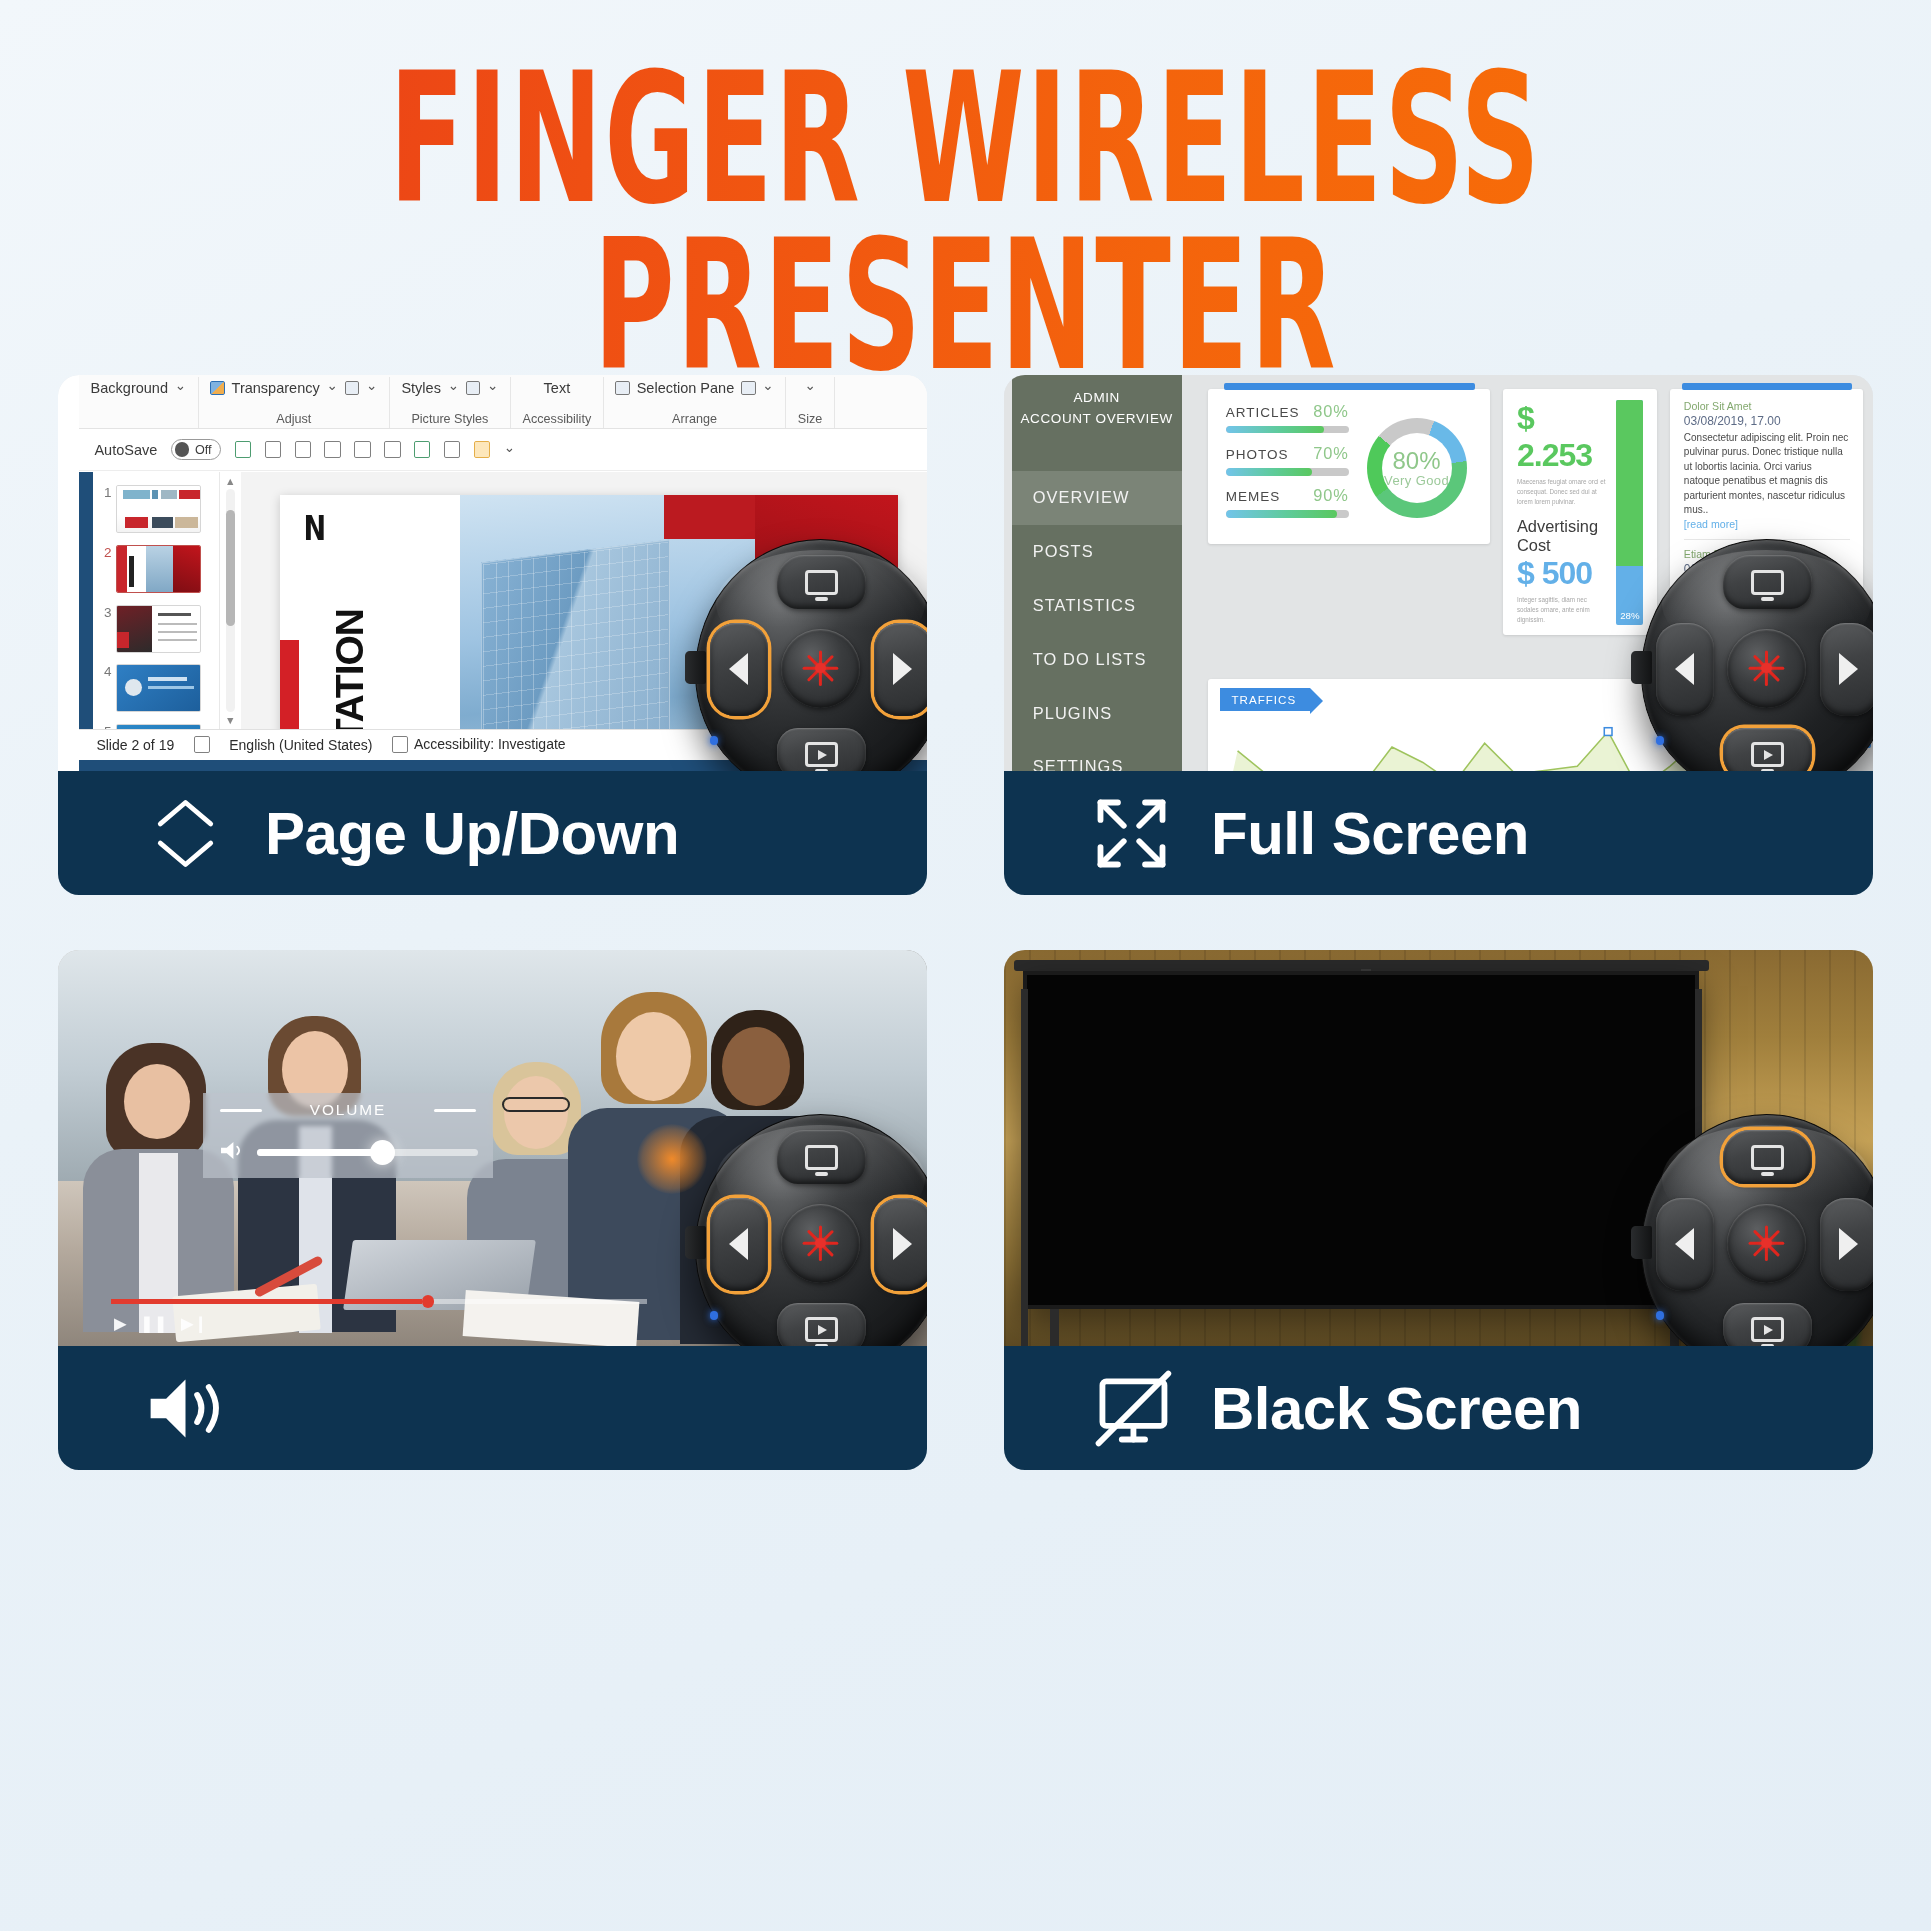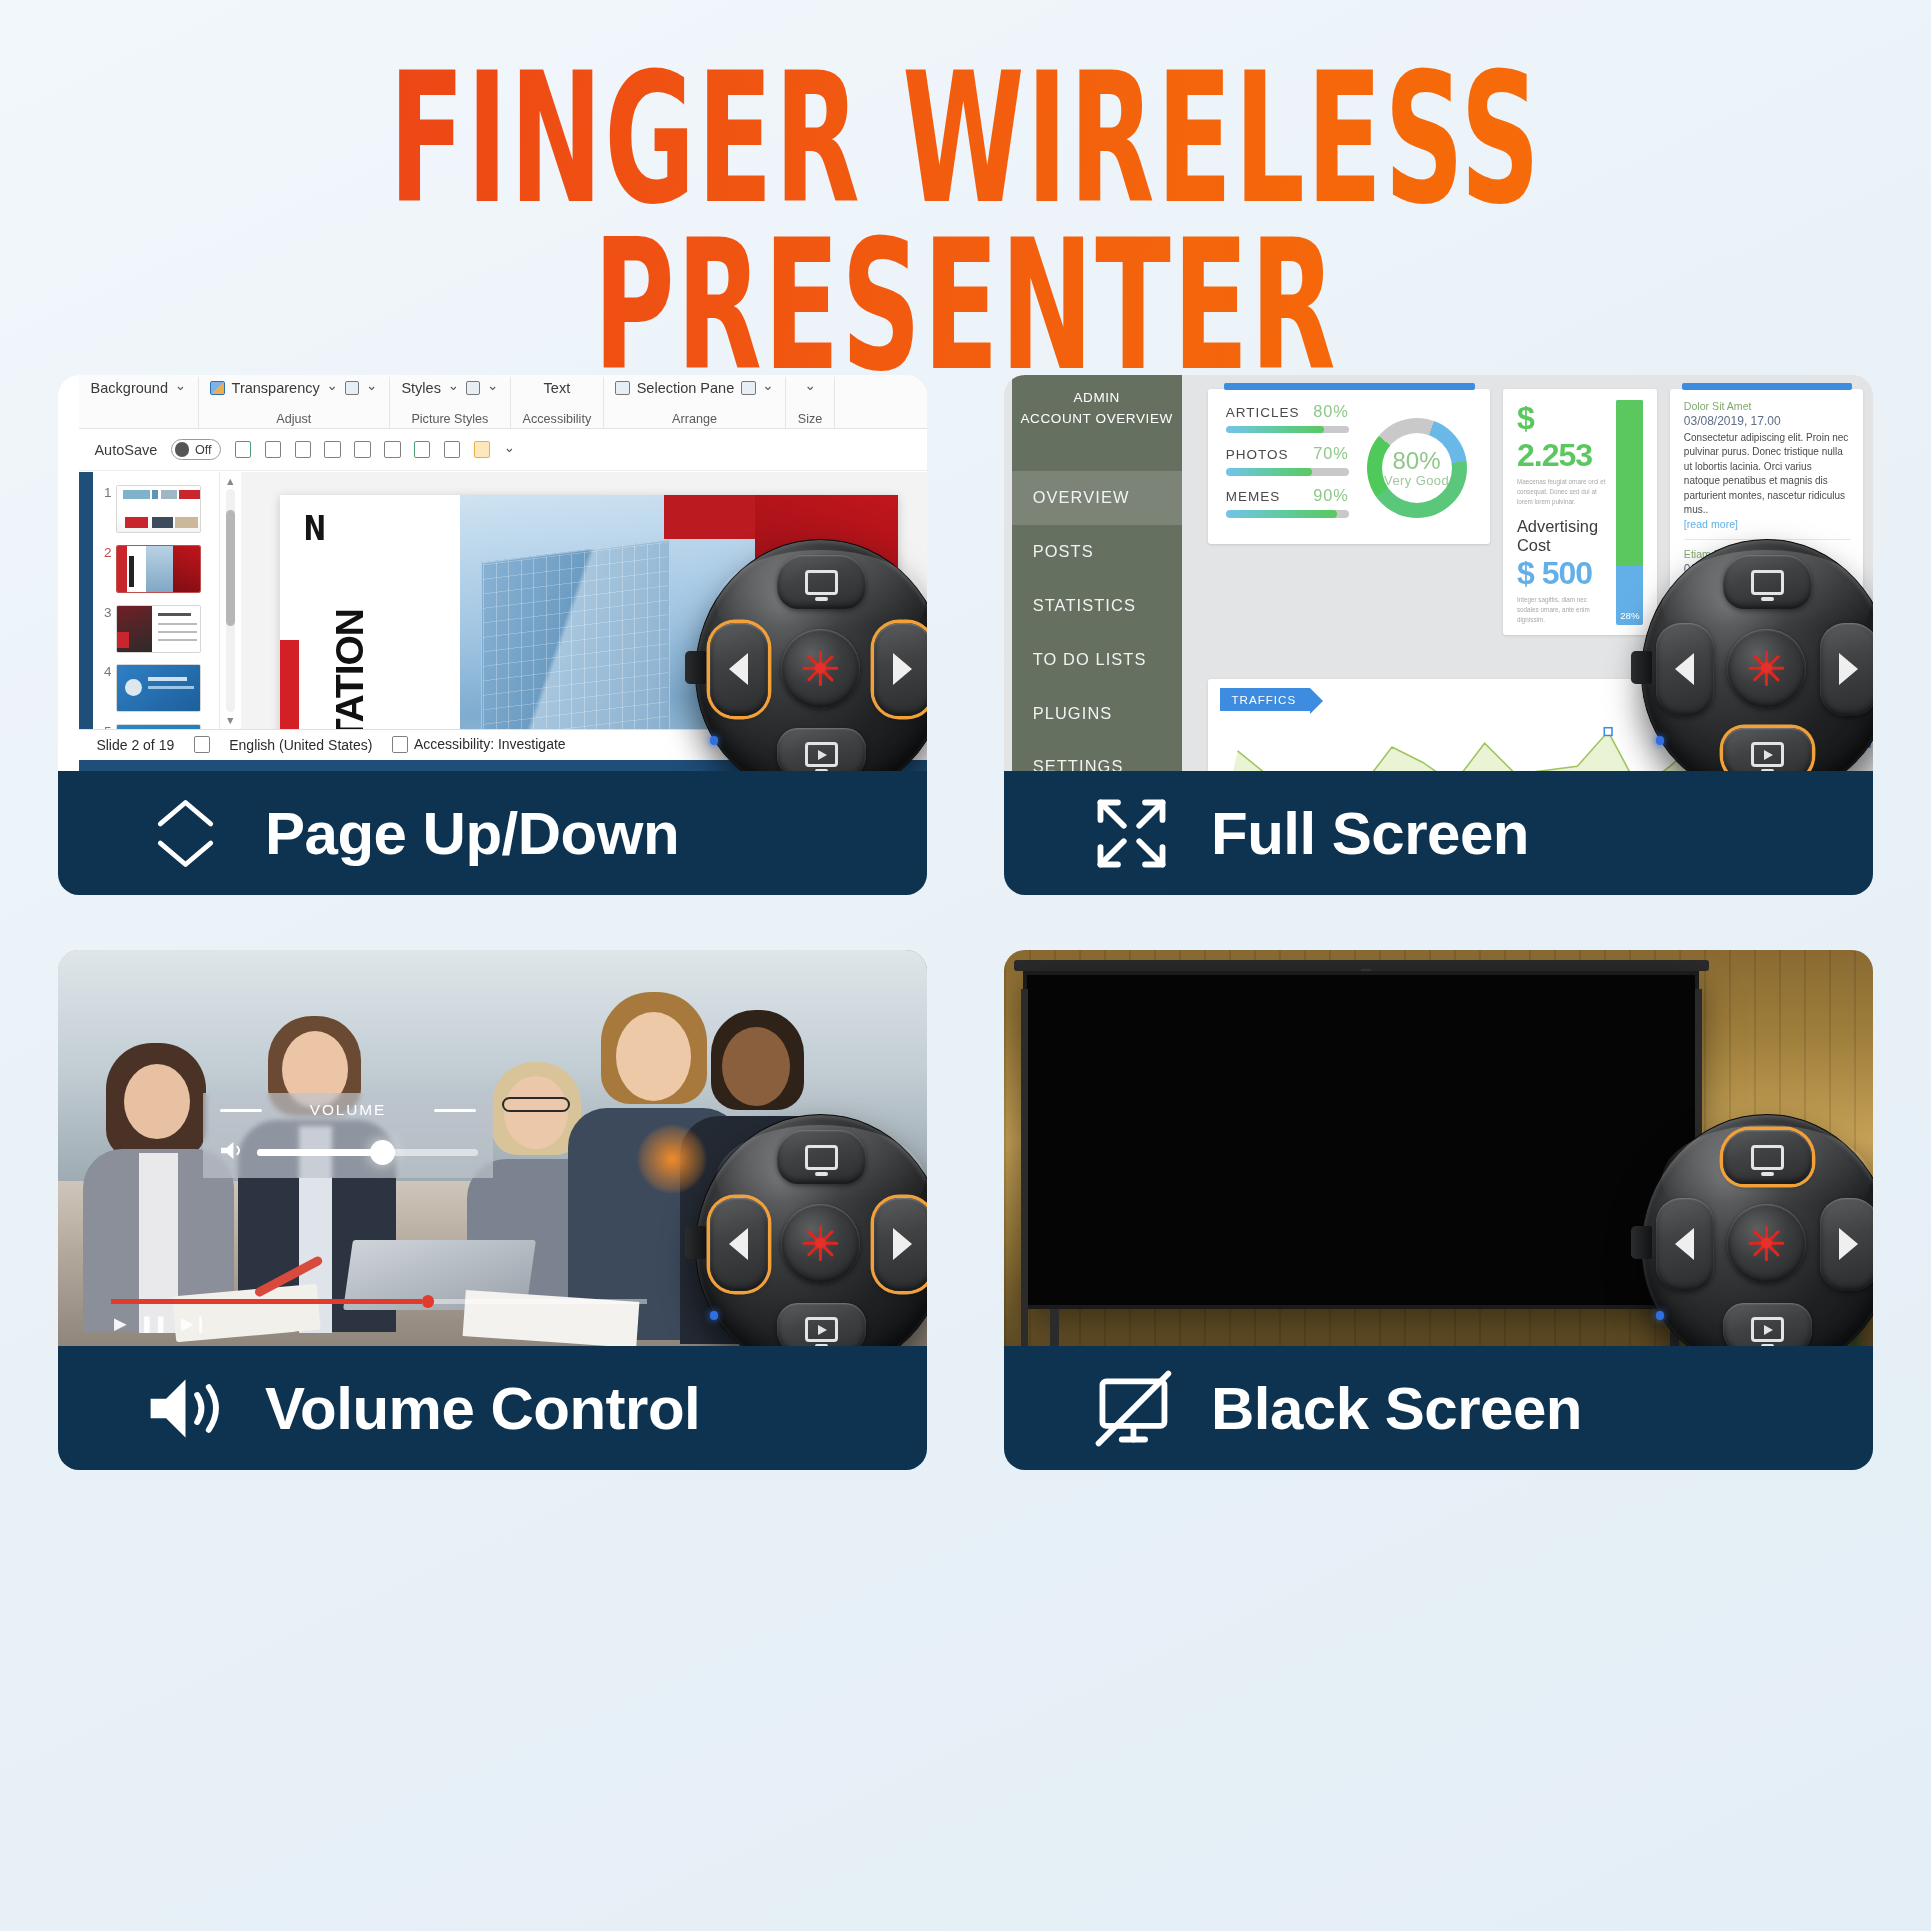--- a/index.html
+++ b/index.html
@@ -814,21 +814,20 @@
     </div>
 
     <div class="card-banner">
       <span class="banner-icon">
         <svg width="93" height="93" viewBox="0 0 96 96">
           <polygon points="12,38 28,38 48,18 48,78 28,58 12,58" fill="#fff"></polygon>
           <path d="M60,34 q9,14 0,28" fill="none" stroke="#fff" stroke-width="6" stroke-linecap="round"></path>
           <path d="M72,26 q15,22 0,44" fill="none" stroke="#fff" stroke-width="6" stroke-linecap="round"></path>
         </svg>
       </span>
-      <span class="banner-label">Volume Control</span>
     </div>
   </div>
 
   <div class="card">
     <div class="card-media">
       <div class="proj">
         <div class="proj-wood"></div>
         <div class="proj-bar"></div>
         <div class="proj-hook"></div>
         <div class="proj-screen"></div>

